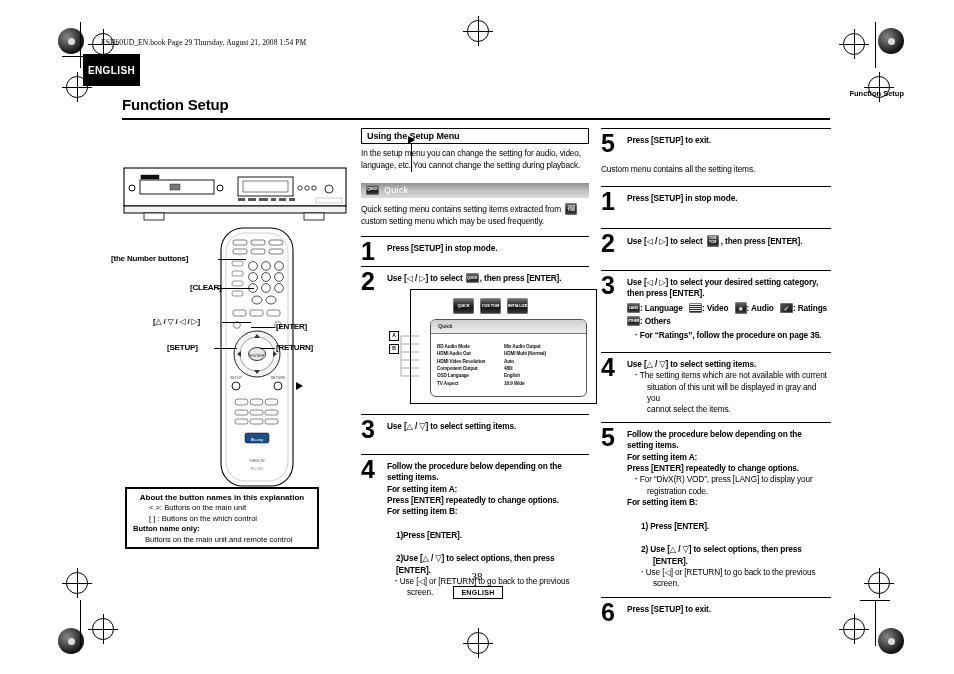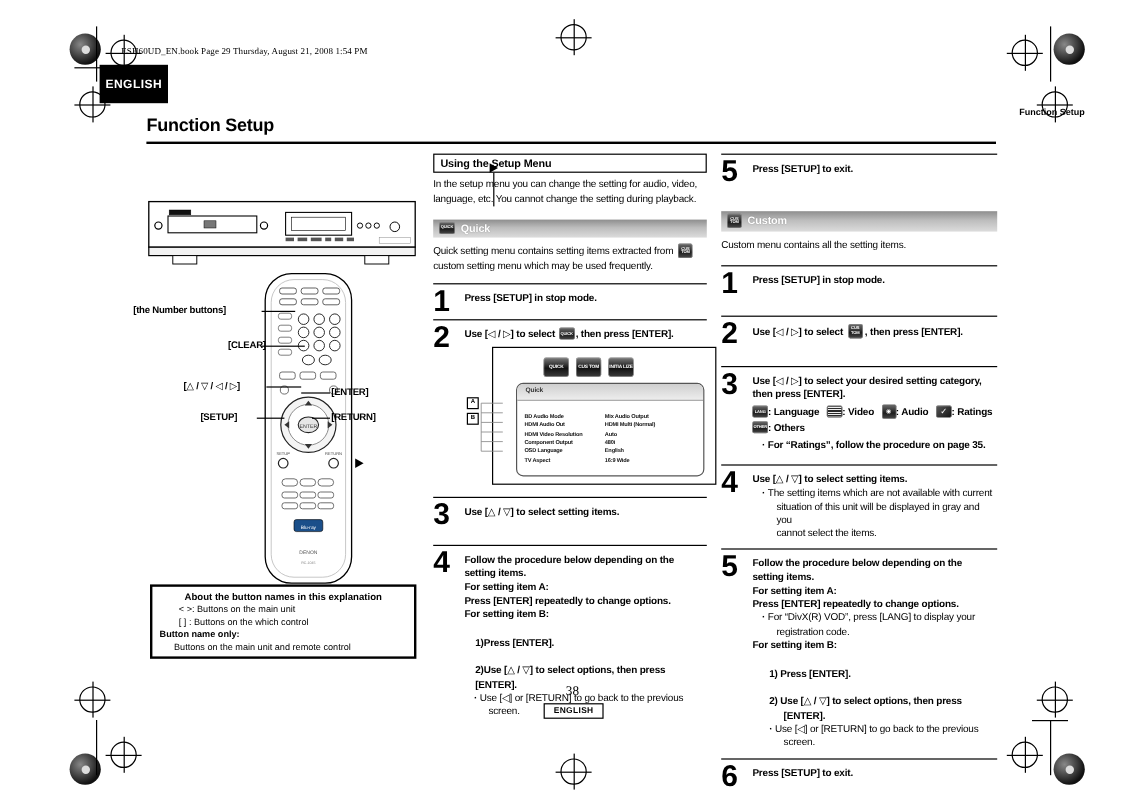--- a/index.html
+++ b/index.html
@@ -101,21 +101,21 @@
   .osd-rows{padding:9px 8px 0 6px;}
   .osd-row{display:flex;justify-content:space-between;font-size:4.7px;
            font-weight:bold;line-height:7.4px;color:#111;}
   .osd-row .v{text-align:left;width:74px;}
   .ab-col{position:absolute;left:-22px;top:41px;}
   .ab{width:8px;height:8px;border:1px solid #000;font-size:5px;font-weight:bold;
       display:flex;align-items:center;justify-content:center;background:#fff;}
   .ab.b{margin-top:3px;}
 
   
-  .notebox{position:absolute;left:125px;top:487px;width:222px;height:62px;
+  .notebox{position:absolute;left:125px;top:487px;width:194px;height:62px;
            border:2px solid #000;background:#fff;padding:4px 6px 0 6px;
            box-sizing:border-box;font-size:7.6px;line-height:10.4px;}
   .notebox .nb-title{text-align:center;font-weight:bold;font-size:8px;}
   .notebox .nb-ind{padding-left:16px;}
   .notebox .nb-ind2{padding-left:12px;}
 
   
   .art{position:absolute;}
   .arrow-right{width:0;height:0;border-left:7px solid #000;
                border-top:4px solid transparent;border-bottom:4px solid transparent;}
@@ -402,26 +402,20 @@
   </div>
 
   <div class="col col-right">
 
     <div class="rule"></div>
     <div class="step">
       <div class="step-num">5</div>
       <div class="step-body"><b>Press [SETUP] to exit.</b></div>
     </div>
 
-    <div class="sec-grad" style="margin-top:18px;">
-      <span class="ico tall">
-          <span class="g">CUS TOM</span>
-        </span>
-      <span>Custom</span>
-    </div>
 
     <div class="body-txt" style="margin-top:6px;">Custom menu contains all the setting items.</div>
 
     <div class="rule" style="margin-top:10px;"></div>
     <div class="step">
       <div class="step-num">1</div>
       <div class="step-body"><b>Press [SETUP] in stop mode.</b></div>
     </div>
 
     <div class="rule" style="margin-top:12px;"></div>

